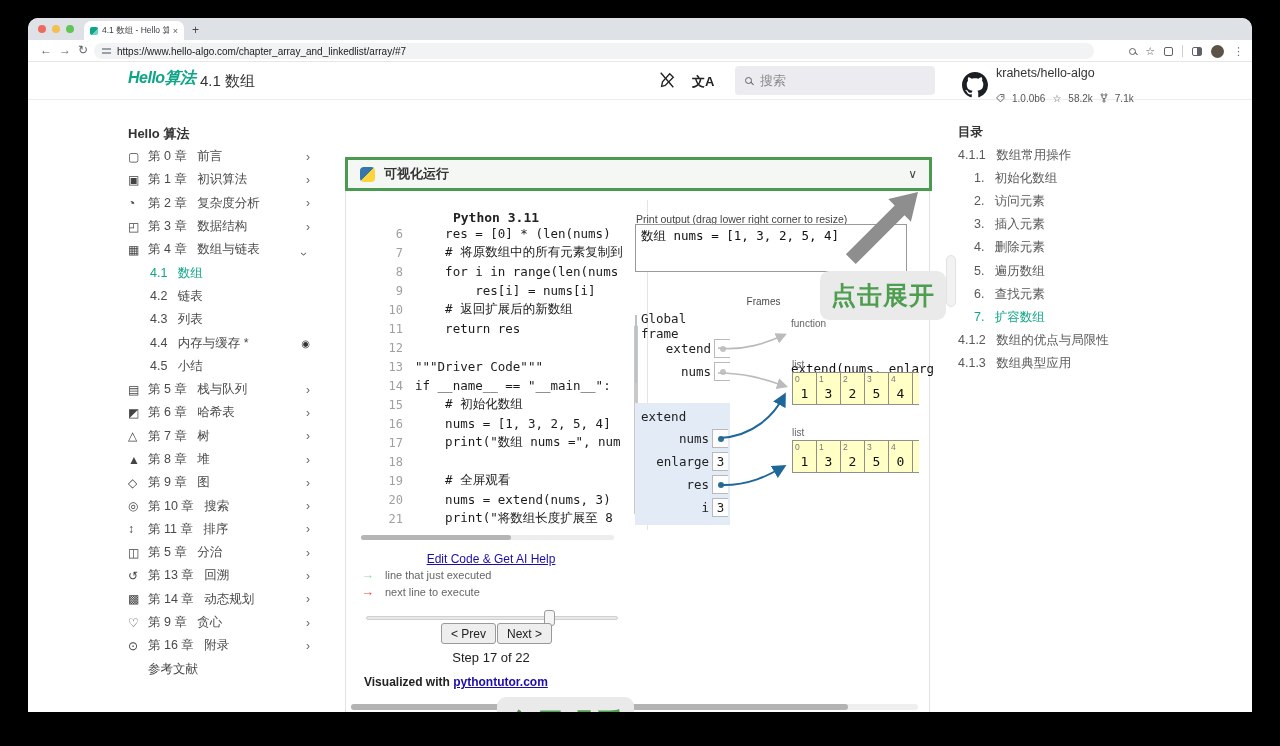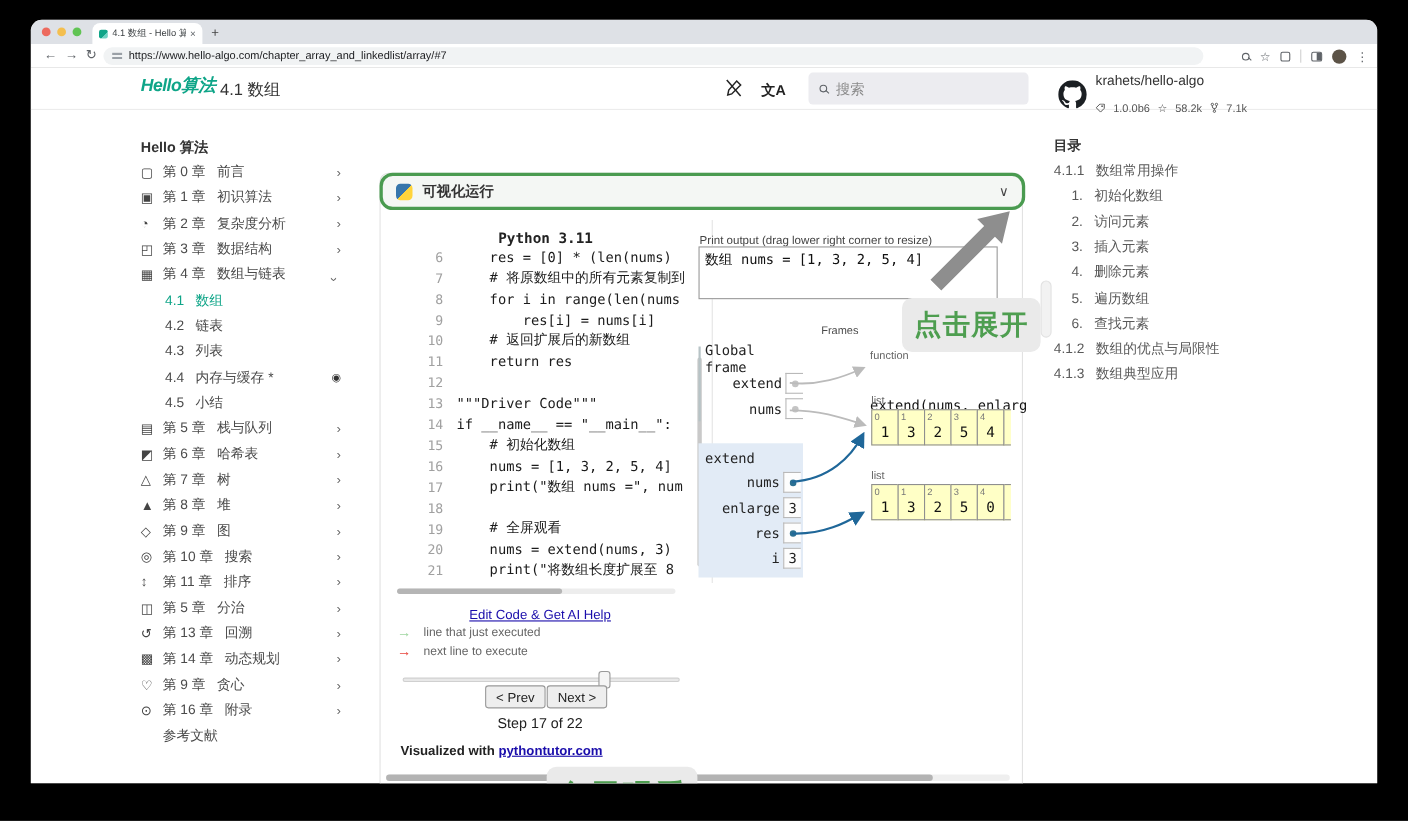--- a/index.html
+++ b/index.html
@@ -66,21 +66,21 @@
   .toc{position:absolute;left:930px;top:58px;width:175px;}
   .toc-title{font-size:12.5px;font-weight:bold;color:#333;height:24px;display:flex;align-items:center;}
   .toc-item{height:23.1px;display:flex;align-items:center;font-size:12.5px;color:#595959;cursor:pointer;}
   .toc-item span{white-space:pre;}
   .toc-item.l2{padding-left:16px;}
   .toc-item.active{color:var(--accent,#0fa588);}
   .scroll-pill{position:absolute;left:918px;top:193px;width:10px;height:52px;background:#f2f2f2;border:1px solid #e2e2e2;border-radius:6px;}
   
   .panel{position:absolute;left:317px;top:95px;width:585px;height:587px;background:#fff;border:1px solid #e2e2e2;border-radius:8px;}
   .summary{position:absolute;left:-1px;top:-1px;width:587px;height:34px;background:#f4f7f4;
-           border:3px solid var(--panel-border-green,#4a9b50);border-radius:12px;display:flex;align-items:center;padding:0 12px;gap:9px;z-index:3;}
+           border:3px solid var(--panel-border-green,#4a9b50);border-radius:0;display:flex;align-items:center;padding:0 12px;gap:9px;z-index:3;}
   .pyicon{width:15px;height:15px;border-radius:4px;background:linear-gradient(135deg,#3776ab 50%,#ffd43b 50%);flex:none;}
   .summary-label{font-size:13px;font-weight:bold;color:#333;flex:1;}
   .summary-chev{font-size:12px;color:#444;}
   .mono{font-family:"DejaVu Sans Mono",monospace;}
   .code-head{position:absolute;left:60px;top:52px;width:180px;text-align:center;font-size:13px;font-weight:bold;color:#222;}
   .code-block{position:absolute;left:15px;top:66px;width:276px;overflow:hidden;}
   .code-line{height:19px;display:flex;align-items:center;}
   .g-arrow{width:18px;flex:none;font-size:13px;font-weight:bold;line-height:1;}
   .g-arrow.red{color:var(--arrow-red,#e8453c);}
   .g-arrow.green{color:var(--arrow-green,#9fd6a0);}
@@ -402,20 +402,23 @@
           </div>
 
           <div class="toc-item l2">
             <span>5.   遍历数组</span>
           </div>
 
           <div class="toc-item l2">
             <span>6.   查找元素</span>
           </div>
 
+          <div class="toc-item l2 active">
+            <span>7.   扩容数组</span>
+          </div>
 
           <div class="toc-item">
             <span>4.1.2   数组的优点与局限性</span>
           </div>
 
           <div class="toc-item">
             <span>4.1.3   数组典型应用</span>
           </div>
         </div>
     </aside>

